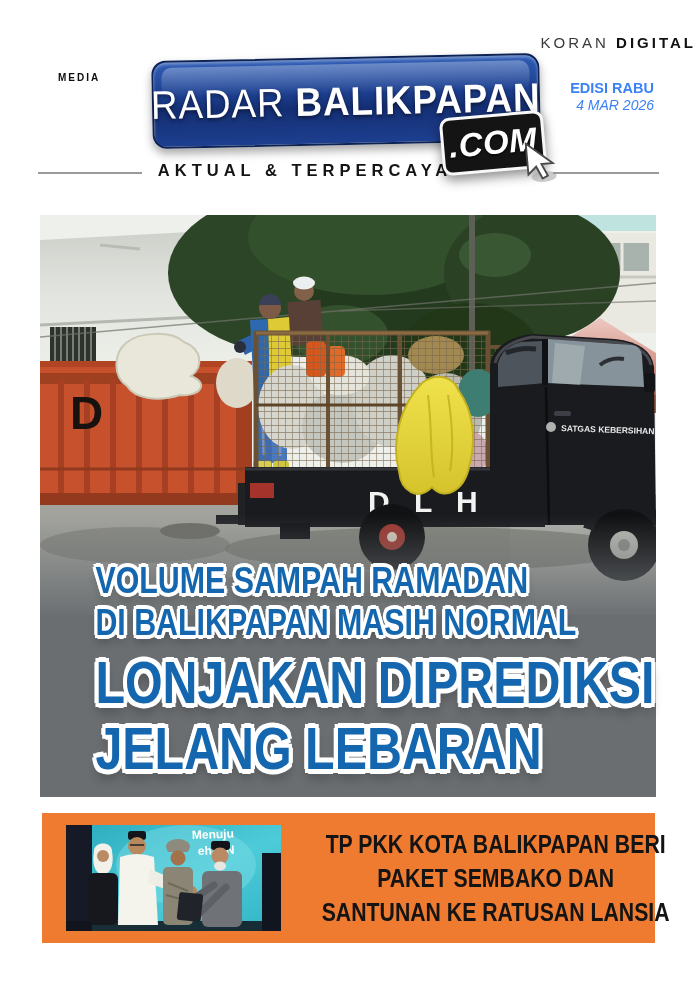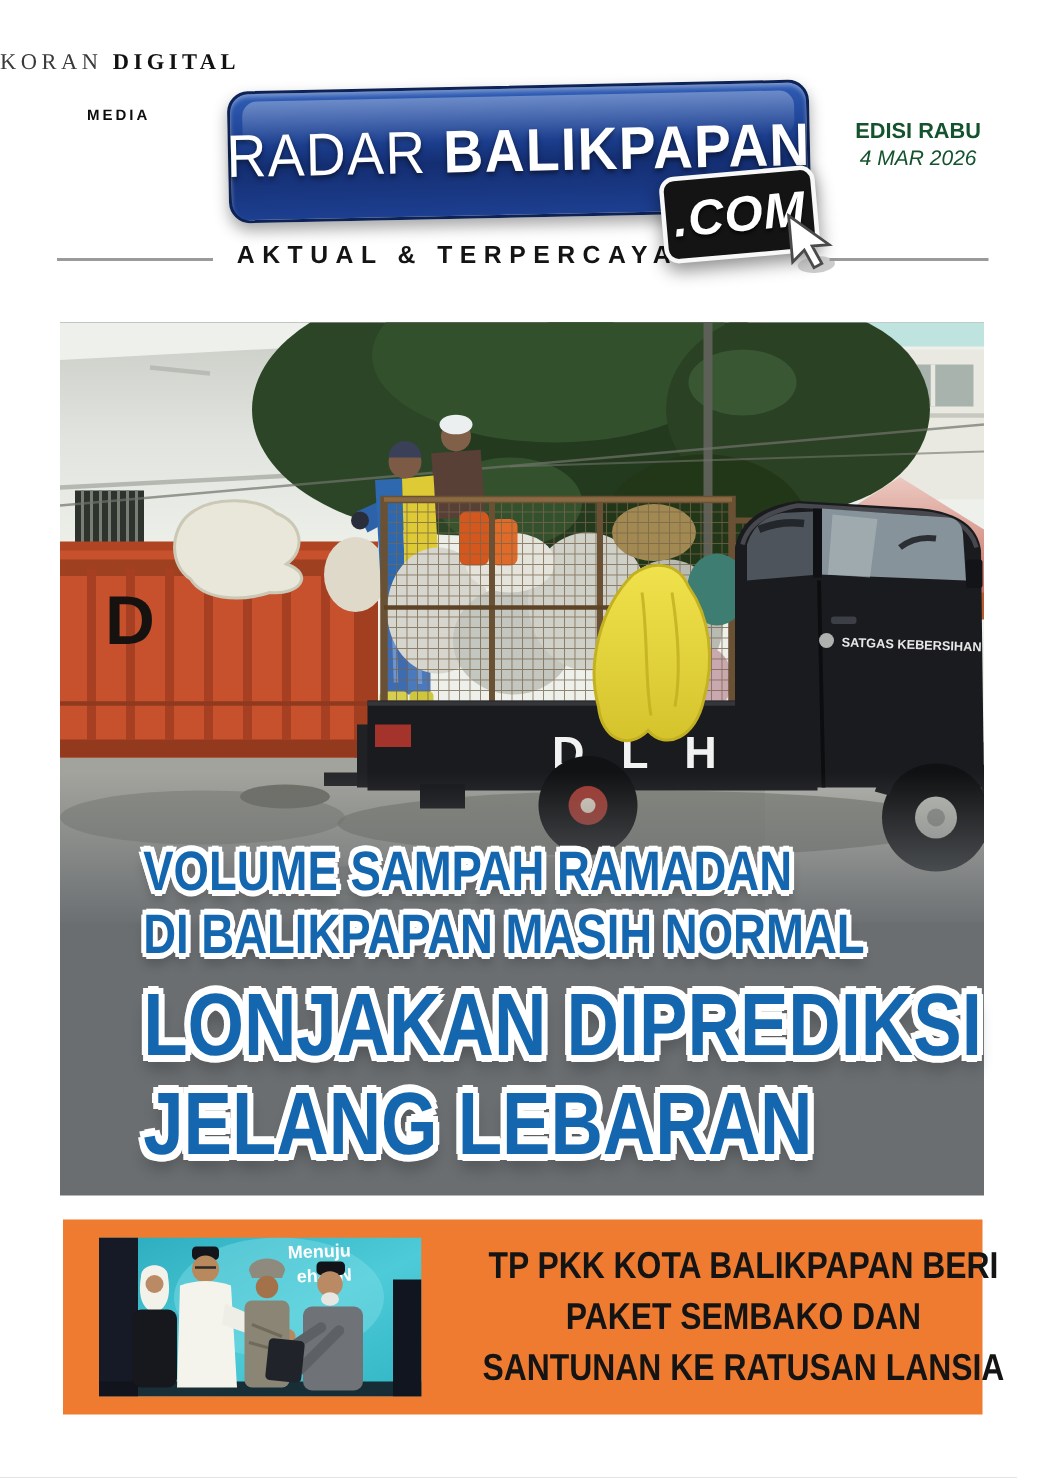--- a/index.html
+++ b/index.html
@@ -5,21 +5,21 @@
   * { margin:0; padding:0; box-sizing:border-box; }
   html,body { background:#ffffff; }
   .page {
     position:relative; width:696px; height:985px; margin:0 auto;
     background:#ffffff; overflow:hidden;
     font-family:"Liberation Sans", sans-serif;
   }
   
   .kicker {
     position:absolute; top:34px; left:0; width:100%;
-    text-align:left; font-size:15px; letter-spacing:3px; color:#3a3a3a;font-family:Liberation Serif, serif;
+    text-align:right; font-size:15px; letter-spacing:3px; color:#3a3a3a;
   }
   .kicker .k-bold { font-weight:800; color:#111; }
   .brand { position:absolute; left:52px; top:74px; }
   .brand-word {
     font-size:35px; font-style:italic; font-weight:800;
     color:#1c3f9e; letter-spacing:-1px; line-height:34px;
   }
   .brand-word .dot { color:#f6a71c; font-style:normal; }
   .brand-sub {
     font-size:10px; font-weight:700; letter-spacing:2px;
@@ -58,21 +58,21 @@
     letter-spacing:.5px; text-shadow:0 2px 2px rgba(0,0,0,.6);
   }
   .cursor-icon { position:absolute; right:-15px; bottom:-18px; width:38px; height:42px; }
   .tagline {
     position:absolute; top:161px; left:150px; width:310px; text-align:center;
     font-size:16.5px; font-weight:700; letter-spacing:5px; color:#141414; z-index:2;
   }
   .rule { position:absolute; top:172px; height:2px; background:#9a9a9a; }
   .rule-left  { left:38px;  width:104px; }
   .rule-right { left:553px; width:106px; }
-  .edition { position:absolute; right:42px; top:80px; text-align:center; color:#14532d; }
+  .edition { position:absolute; right:42px; top:80px; text-align:right; color:#3b82f6; }
   .edition .ed-day  { font-size:14.5px; font-weight:800; }
   .edition .ed-date { font-size:14px; font-weight:400; margin-top:1px;font-style:italic; }
 
   
   .feature {
     position:absolute; left:40px; top:215px; width:616px; height:582px;
     background:#6a6e71;
   }
   .feature svg.main-photo { position:absolute; left:0; top:0; display:block; }
   .photo-fade {

